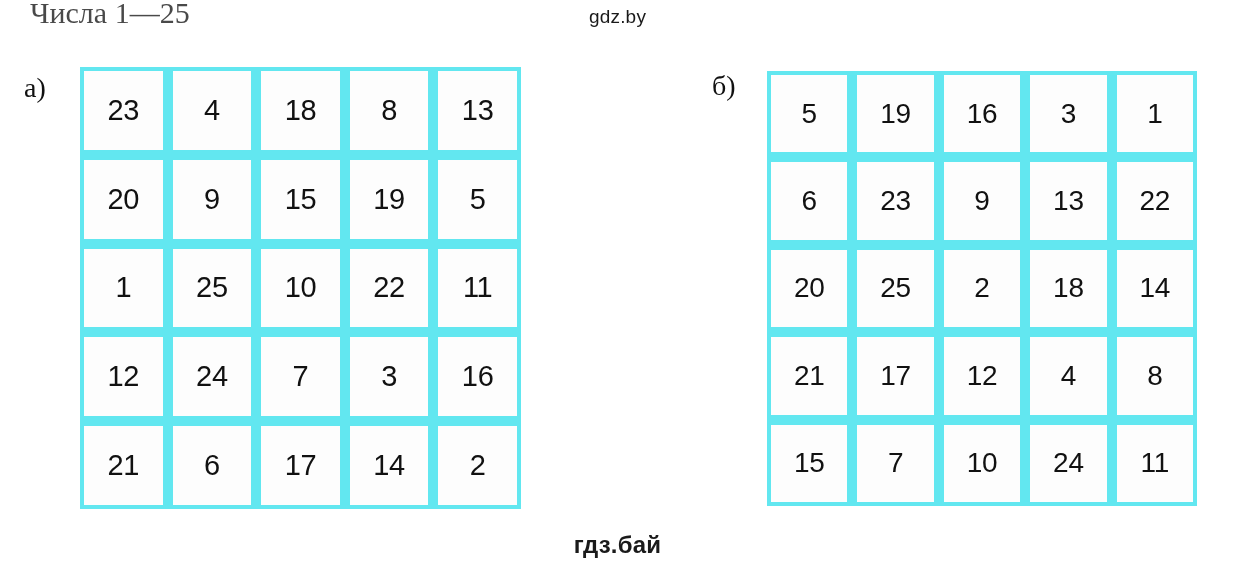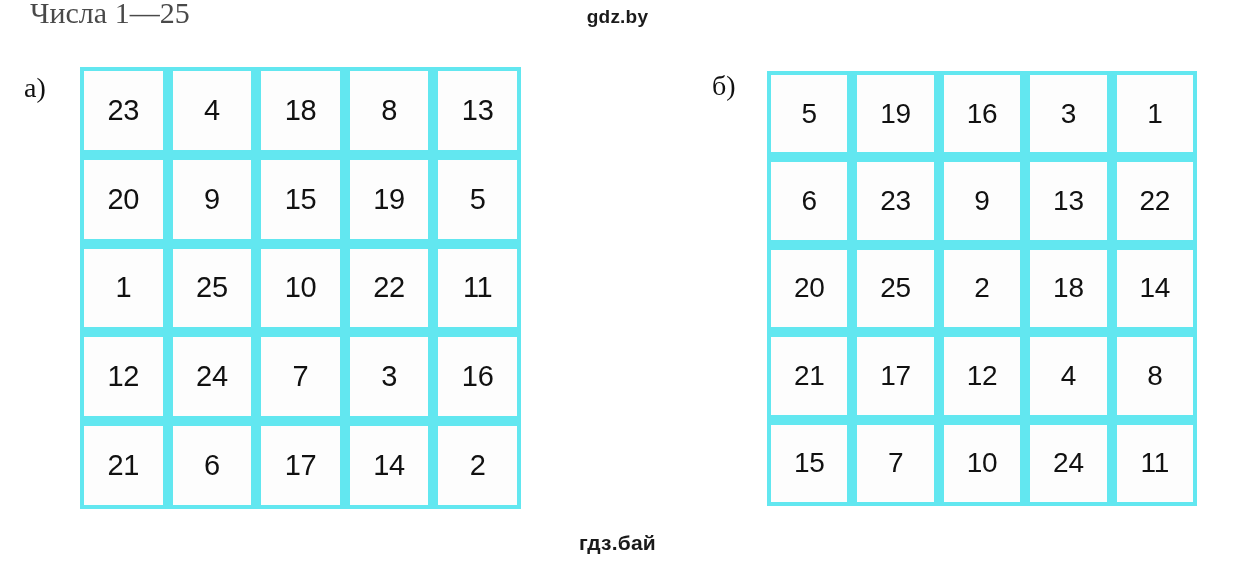--- a/index.html
+++ b/index.html
@@ -21,29 +21,29 @@
     position: absolute;
     color: #1a1a1a;
     white-space: nowrap;
   }
   #wm-top {
     top: 6px;
     left: 0;
     width: 1235px;
     text-align: center;
     font-size: 19px;
-    font-weight: 700;
+    font-weight: 400;
     letter-spacing: 0.2px;
   }
   #wm-bottom {
     top: 531px;
     left: 0;
     width: 1235px;
     text-align: center;
-    font-size: 21px;
+    font-size: 24px;
     font-weight: 700;
     letter-spacing: 0.2px;
   }
 
   
   #clipped-heading {
     position: absolute;
     left: 30px;
     top: -6px;
     width: 230px;

